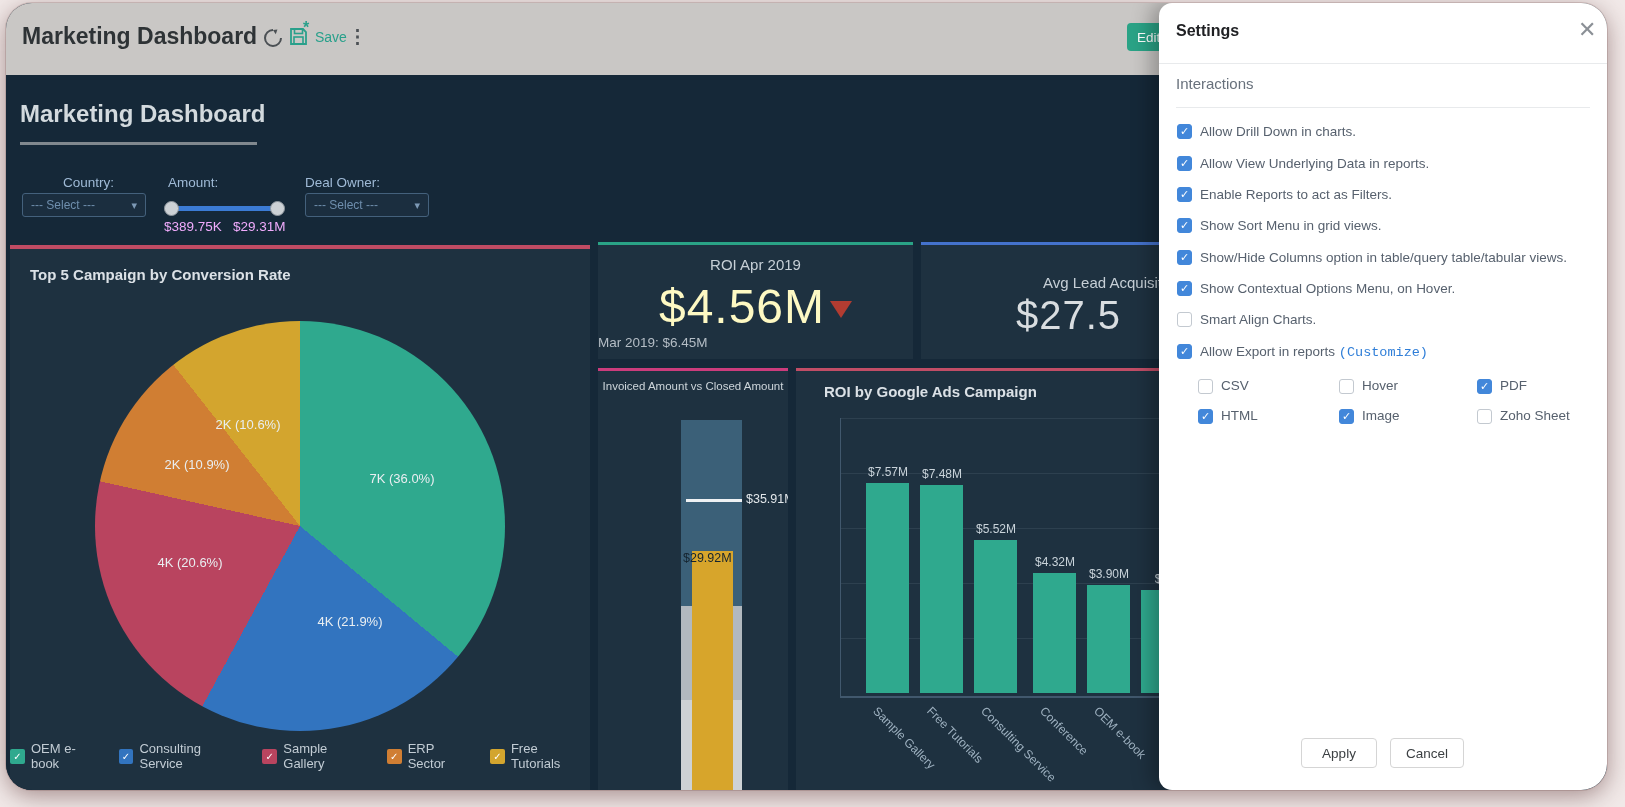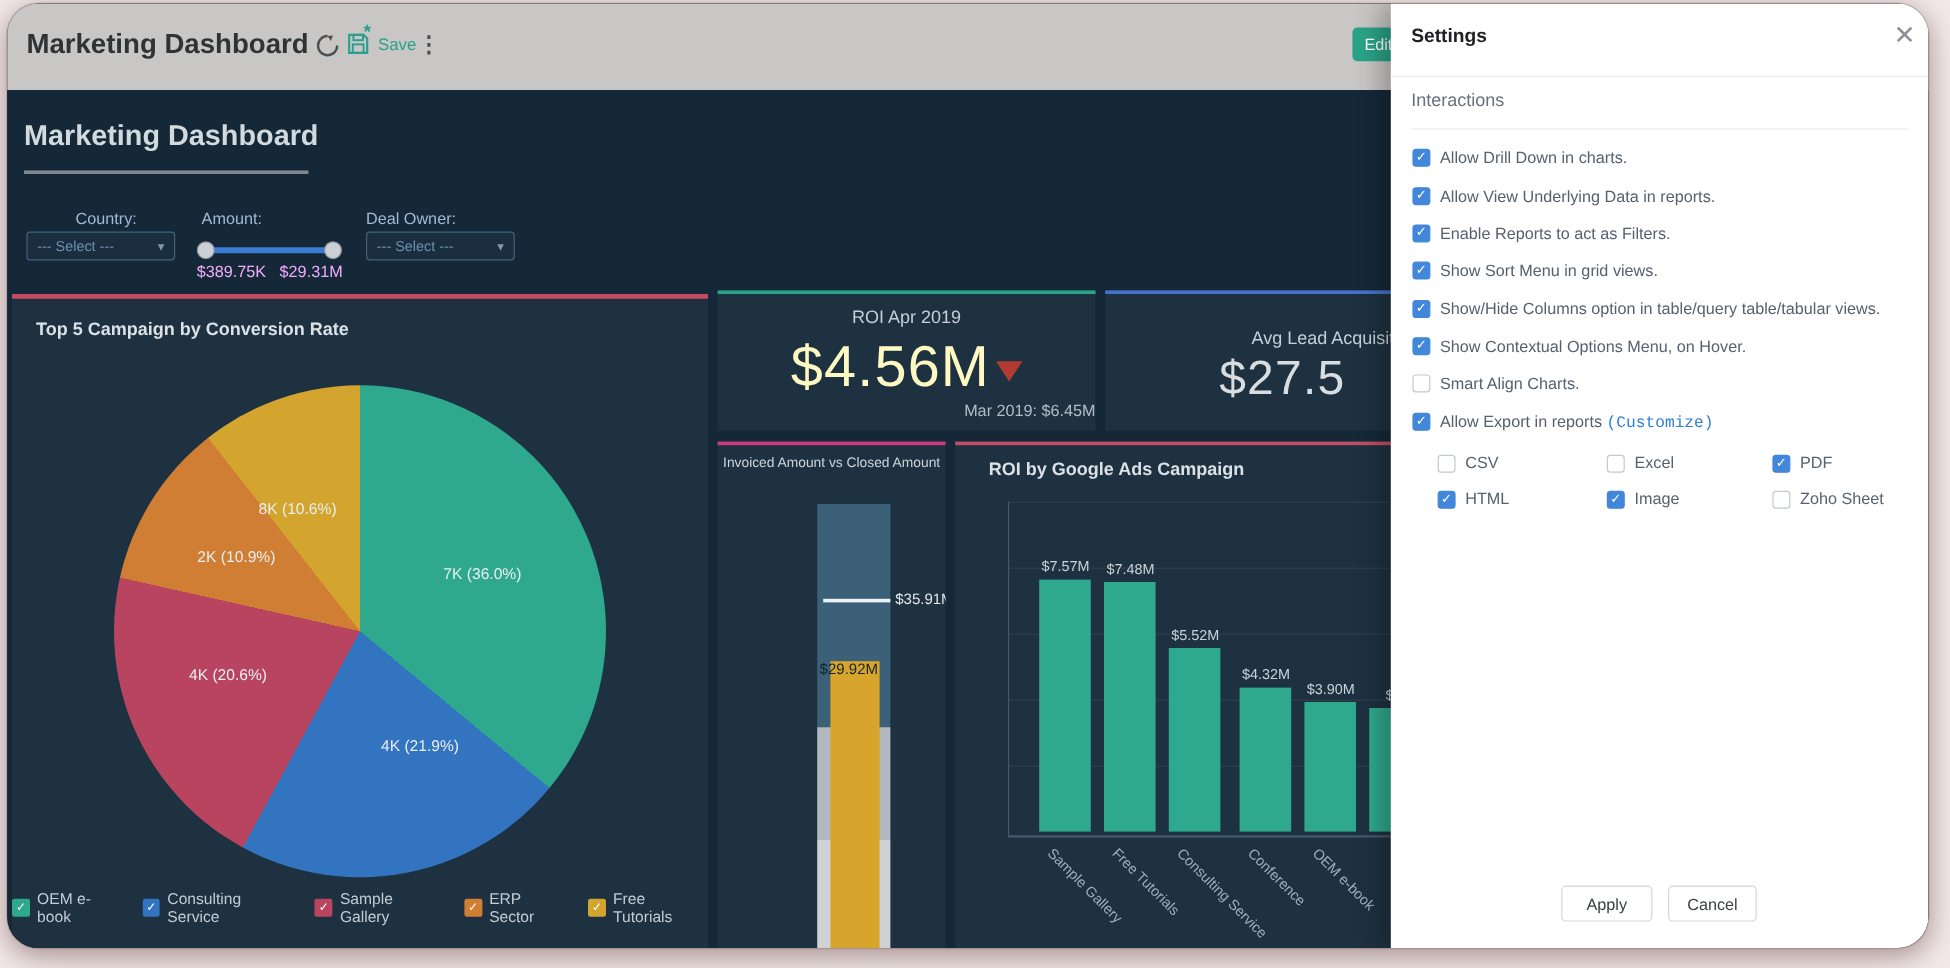--- a/index.html
+++ b/index.html
@@ -52,21 +52,21 @@
   .legend-swatch { width:15px; height:15px; border-radius:2px; color:#fff; font-size:10px; line-height:15px; text-align:center; }
   .legend-txt { font-size:13px; color:#c2ccd4; }
 
   
   .kpi-roi { left:592px; top:239px; width:315px; height:117px; border-top:3px solid #2aa386; }
   .kpi-avg { left:915px; top:239px; width:520px; height:117px; border-top:3px solid #4472cc; }
   .kpi-title { position:absolute; width:100%; top:11px; text-align:center; font-size:15px; font-weight:normal; color:#c6cfd6; }
   .kpi-value-row { position:absolute; width:100%; top:34px; display:flex; justify-content:center; align-items:center; }
   .kpi-value { font-size:48px; color:#fef9c3; letter-spacing:1px; }
   .trend-down { width:0; height:0; border-left:11px solid transparent; border-right:11px solid transparent; border-top:17px solid #b23c31; margin-left:5px; margin-top:6px; }
-  .kpi-sub { position:absolute; width:100%; top:90px; text-align:right; font-size:13.5px; color:#b4bdc5; }
+  .kpi-sub { position:absolute; width:100%; top:90px; text-align:left; font-size:13.5px; color:#b4bdc5; }
   .kpi-avg .kpi-title2 { position:absolute; left:122px; top:29px; font-size:15px; color:#c6cfd6; white-space:nowrap; }
   .kpi-avg .kpi-value2 { position:absolute; left:95px; top:48px; font-size:40px; color:#d9dde0; letter-spacing:1px; white-space:nowrap; }
 
   
   .bullet-card { left:592px; top:365px; width:190px; height:422px; border-top:3px solid #cb3c7c; overflow:hidden; }
   .bullet-title { position:absolute; width:100%; top:9px; text-align:center; font-size:11.5px; color:#cdd5da; }
   .b-blue  { position:absolute; left:83px; top:49px;  width:61px; height:186px; background:#3b6078; }
   .b-band1 { position:absolute; left:83px; top:235px; width:61px; height:94px;  background:#b2b9bf; }
   .b-band2 { position:absolute; left:83px; top:329px; width:61px; height:93px;  background:#ced2d5; }
   .b-yellow{ position:absolute; left:94px; top:180px; width:41px; height:242px; background:#d7a52b; }
@@ -80,21 +80,21 @@
   .axis-y { position:absolute; left:44px; top:47px; width:1px; height:278px; background:#41586d; }
   .axis-x { position:absolute; left:44px; top:325px; width:600px; height:1.5px; background:#41586d; }
   .gridline { position:absolute; left:44px; width:600px; height:1px; background:rgba(157,176,192,.12); }
   .bar { position:absolute; bottom:97px; width:43px; background:#2fa98e; cursor:pointer; }
   .bar-label { position:absolute; width:60px; text-align:center; font-size:12px; color:#c9d3da; white-space:nowrap; }
   .x-label { position:absolute; top:333px; font-size:12px; color:#9db0bf; white-space:nowrap;
              transform:rotate(45deg); transform-origin:left top; }
 
   
   .panel { position:absolute; left:1153px; top:0; width:448px; height:787px; background:#fff;
-           box-shadow:-8px 0 20px rgba(0,0,0,.28); z-index:10; }
+           box-shadow:-8px 0 20px rgba(0,0,0,.28); z-index:10;border-radius:13px; }
   .panel-title { position:absolute; left:17px; top:19px; font-size:16px; font-weight:bold; color:#202124; }
   .panel-close { position:absolute; left:419px; top:14px; font-size:22px; color:#8b9096; font-weight:300; cursor:pointer; }
   .panel-div1 { position:absolute; left:0; top:60px; width:100%; height:1px; background:#e8eaec; }
   .panel-section { position:absolute; left:17px; top:72px; font-size:15px; color:#68717c; }
   .panel-div2 { position:absolute; left:17px; top:104px; width:414px; height:1px; background:#e8eaec; }
 
   .chk-row { position:absolute; left:18px; display:flex; align-items:flex-start; gap:0; cursor:pointer; }
   .chk { width:15px; height:15px; border-radius:3px; background:#fff; border:1.5px solid #c3c9d0;
          color:transparent; font-size:11px; line-height:13px; text-align:center; flex:none; cursor:pointer; }
   .chk.checked { background:#4287da; border-color:#4287da; color:#fff; }
@@ -160,21 +160,21 @@
     <span class="caret">▾</span>
   </div>
 
   <div class="card pie-card">
     <div class="card-title pie-title">Top 5 Campaign by Conversion Rate</div>
     <div class="pie" style="background: conic-gradient(rgb(47, 169, 142) 0deg, rgb(47, 169, 142) 129.6deg, rgb(50, 116, 191) 129.6deg, rgb(50, 116, 191) 208.44deg, rgb(185, 68, 95) 208.44deg, rgb(185, 68, 95) 282.6deg, rgb(208, 126, 51) 282.6deg, rgb(208, 126, 51) 321.84deg, rgb(211, 165, 46) 321.84deg, rgb(211, 165, 46) 360deg);"></div>
     <span class="pie-label" style="left:392px; top:229px;">7K (36.0%)</span>
     <span class="pie-label" style="left:340px; top:372px;">4K (21.9%)</span>
     <span class="pie-label" style="left:180px; top:313px;">4K (20.6%)</span>
     <span class="pie-label" style="left:187px; top:215px;">2K (10.9%)</span>
-    <span class="pie-label" style="left:238px; top:175px;">8K (10.6%)</span>
+    <span class="pie-label" style="left:238px; top:175px;">2K (10.6%)</span>
     <div class="legend">
       <div class="legend-item">
         <span class="legend-swatch" style="background: rgb(47, 169, 142);">✓</span>
         <span class="legend-txt">OEM e-book</span>
       </div>
       <div class="legend-item">
         <span class="legend-swatch" style="background: rgb(50, 116, 191);">✓</span>
         <span class="legend-txt">Consulting Service</span>
       </div>
       <div class="legend-item">
@@ -287,21 +287,21 @@
       <span class="chk checked">✓</span>
       <span class="chk-label"><span>Allow Export in reports</span> <span class="chk-link">(Customize)</span></span>
     </div>
 
     <div class="sub-col" style="left:39px; top:375px;">
       <span class="chk"></span>
       <span class="chk-label">CSV</span>
     </div>
     <div class="sub-col" style="left:180px; top:375px;">
       <span class="chk"></span>
-      <span class="chk-label">Excel</span>
+      <span class="chk-label">Hover</span>
     </div>
     <div class="sub-col" style="left:318px; top:375px;">
       <span class="chk checked">✓</span>
       <span class="chk-label">PDF</span>
     </div>
     <div class="sub-col" style="left:39px; top:405px;">
       <span class="chk checked">✓</span>
       <span class="chk-label">HTML</span>
     </div>
     <div class="sub-col" style="left:180px; top:405px;">

